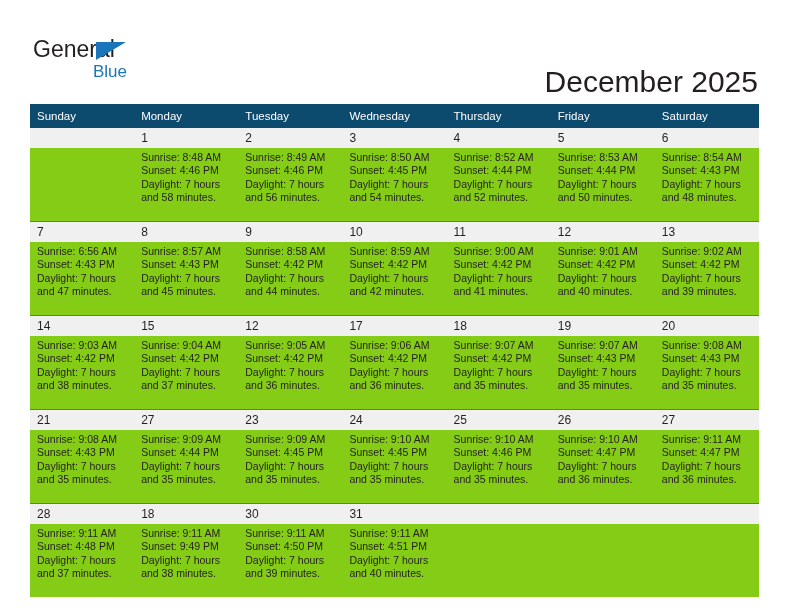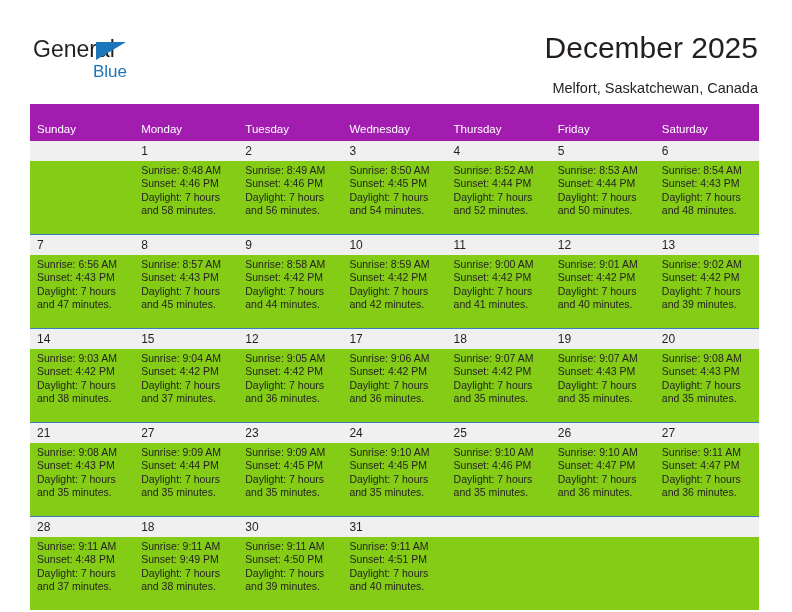--- a/index.html
+++ b/index.html
@@ -69,20 +69,21 @@
     position: absolute;
     right: 34px;
     top: 30px;
     text-align: right;
   }
   .cal-title {
     font-size: 30px;
     color: #231f20;
     line-height: 36px;
     white-space: nowrap;
+    margin-top: 34px;
   }
   .cal-subtitle {
     font-size: 14.5px;
     color: #231f20;
     line-height: 20px;
     margin-top: 12px;
     white-space: nowrap;
   }
 
   
@@ -93,26 +94,26 @@
     width: 729px;
   }
   table.cal {
     border-collapse: collapse;
     table-layout: fixed;
     width: 729px;
   }
   table.cal col { width: 104.14px; }
 
   thead th {
-    background: #a21caf;
+    background: #0c4a6e;
     color: #ffffff;
     font-size: 11.5px;
     font-weight: normal;
     text-align: left;
-    padding: 19px 0 6px 7px;
+    padding: 6px 0 6px 7px;
     height: 10px;
     border: none;
   }
 
   tr.daynum-row td {
     background: #f0f0f0;
     font-size: 12px;
     color: #231f20;
     padding: 3px 0 3px 7px;
     height: 13px;

